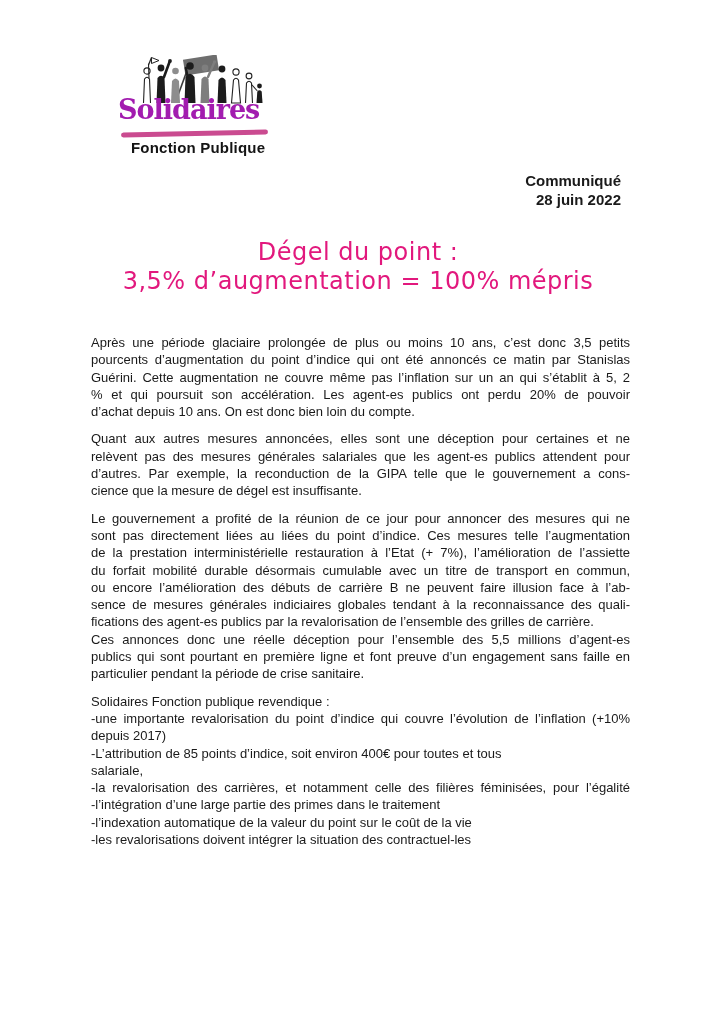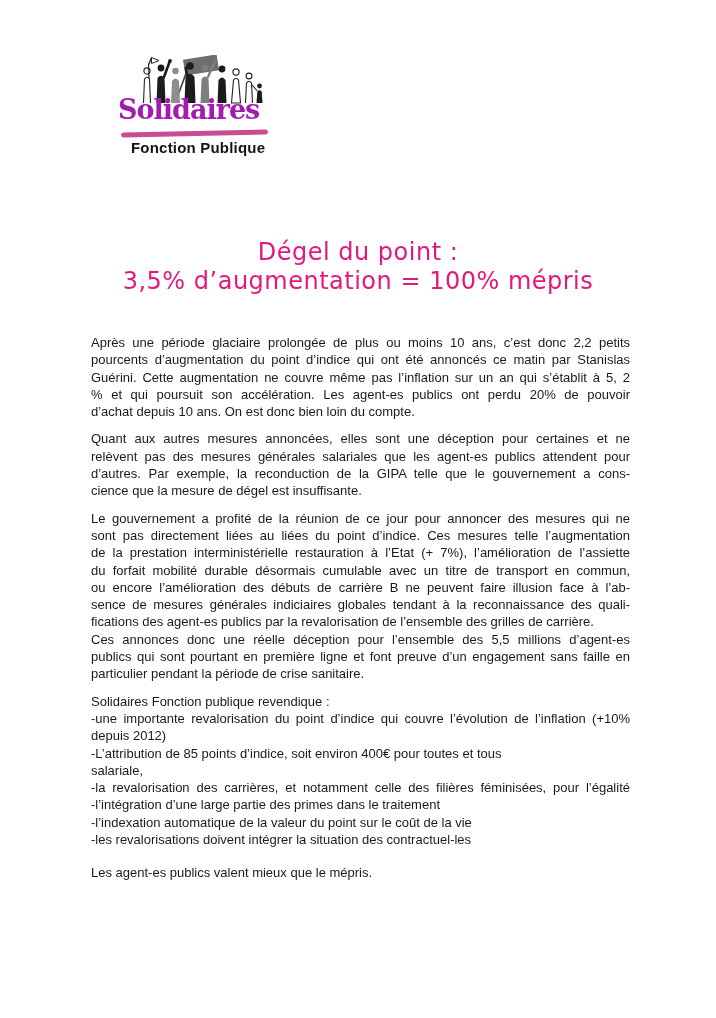--- a/index.html
+++ b/index.html
@@ -123,29 +123,33 @@
       <g fill="#1c1c1c">
         <circle cx="121.5" cy="31" r="2.4"></circle>
         <path d="M118.5 48 L119.3 36.5 Q121.5 34 123.7 36.5 L124.5 48"></path>
       </g>
     </svg>
     <div class="brand" style="color:#a21caf">Solidaires</div>
     <div class="brand-underline" style="background:#ca4b90"></div>
     <div class="subtitle">Fonction Publique</div>
   </div>
 
+  <div class="header-block">
+    <div>Communiqué</div>
+    <div>28 juin 2022</div>
+  </div>
 
   <div class="doc-title" style="color:#e2187d">
     <div>Dégel du point :</div>
     <div>3,5% d’augmentation = 100% mépris</div>
   </div>
 
   <div class="doc-body">
       <div class="para gap">
-        <div class="line jl">Après une période glaciaire prolongée de plus ou moins 10 ans, c’est donc 2,2 petits</div>
+        <div class="line jl">Après une période glaciaire prolongée de plus ou moins 10 ans, c’est donc 3,5 petits</div>
         <div class="line jl">pourcents d’augmentation du point d’indice qui ont été annoncés ce matin par Stanislas</div>
         <div class="line jl">Guérini. Cette augmentation ne couvre même pas l’inflation sur un an qui s’établit à 5, 2</div>
         <div class="line jl">% et qui poursuit son accélération. Les agent-es publics ont perdu 20% de pouvoir</div>
         <div class="line">d’achat depuis 10 ans. On est donc bien loin du compte.</div>
       </div>
       <div class="para gap">
         <div class="line jl">Quant aux autres mesures annoncées, elles sont une déception pour certaines et ne</div>
         <div class="line jl">relèvent pas des mesures générales salariales que les agent-es publics attendent pour</div>
         <div class="line jl">d’autres. Par exemple, la reconduction de la GIPA telle que le gouvernement a cons-</div>
         <div class="line">cience que la mesure de dégel est insuffisante.</div>
@@ -162,36 +166,33 @@
       <div class="para gap">
         <div class="line jl">Ces annonces donc une réelle déception pour l’ensemble des 5,5 millions d’agent-es</div>
         <div class="line jl">publics qui sont pourtant en première ligne et font preuve d’un engagement sans faille en</div>
         <div class="line">particulier pendant la période de crise sanitaire.</div>
       </div>
       <div class="para">
         <div class="line">Solidaires Fonction publique revendique :</div>
       </div>
       <div class="para">
         <div class="line jl">-une importante revalorisation du point d’indice qui couvre l’évolution de l’inflation (+10%</div>
-        <div class="line">depuis 2012)</div>
+        <div class="line">depuis 2017)</div>
       </div>
       <div class="para">
         <div class="line">-L’attribution de 85 points d’indice, soit environ 400€ pour toutes et tous</div>
       </div>
       <div class="para">
         <div class="line">salariale,</div>
         <div class="line jl">-la revalorisation des carrières, et notamment celle des filières féminisées, pour l’égalité</div>
       </div>
       <div class="para">
         <div class="line">-l’intégration d’une large partie des primes dans le traitement</div>
       </div>
       <div class="para">
         <div class="line">-l’indexation automatique de la valeur du point sur le coût de la vie</div>
       </div>
       <div class="para gap-lg">
         <div class="line">-les revalorisations doivent intégrer la situation des contractuel-les</div>
       </div>
-      <div class="para">
-        <div class="line">Les agent-es publics valent mieux que le mépris.</div>
-      </div>
     </div>
 
 </div>
 
 </body></html>

